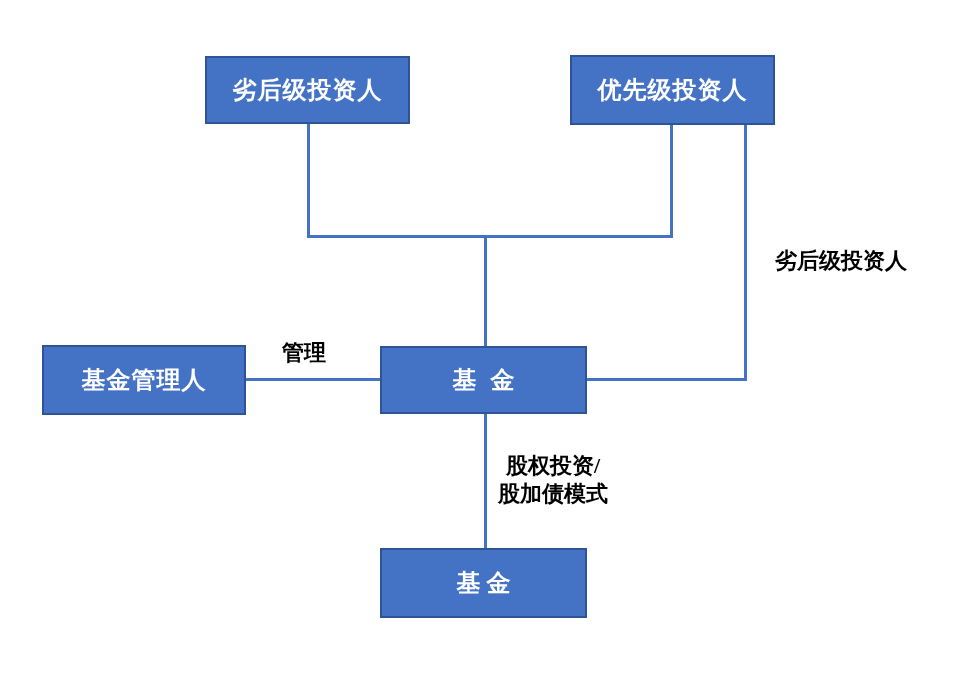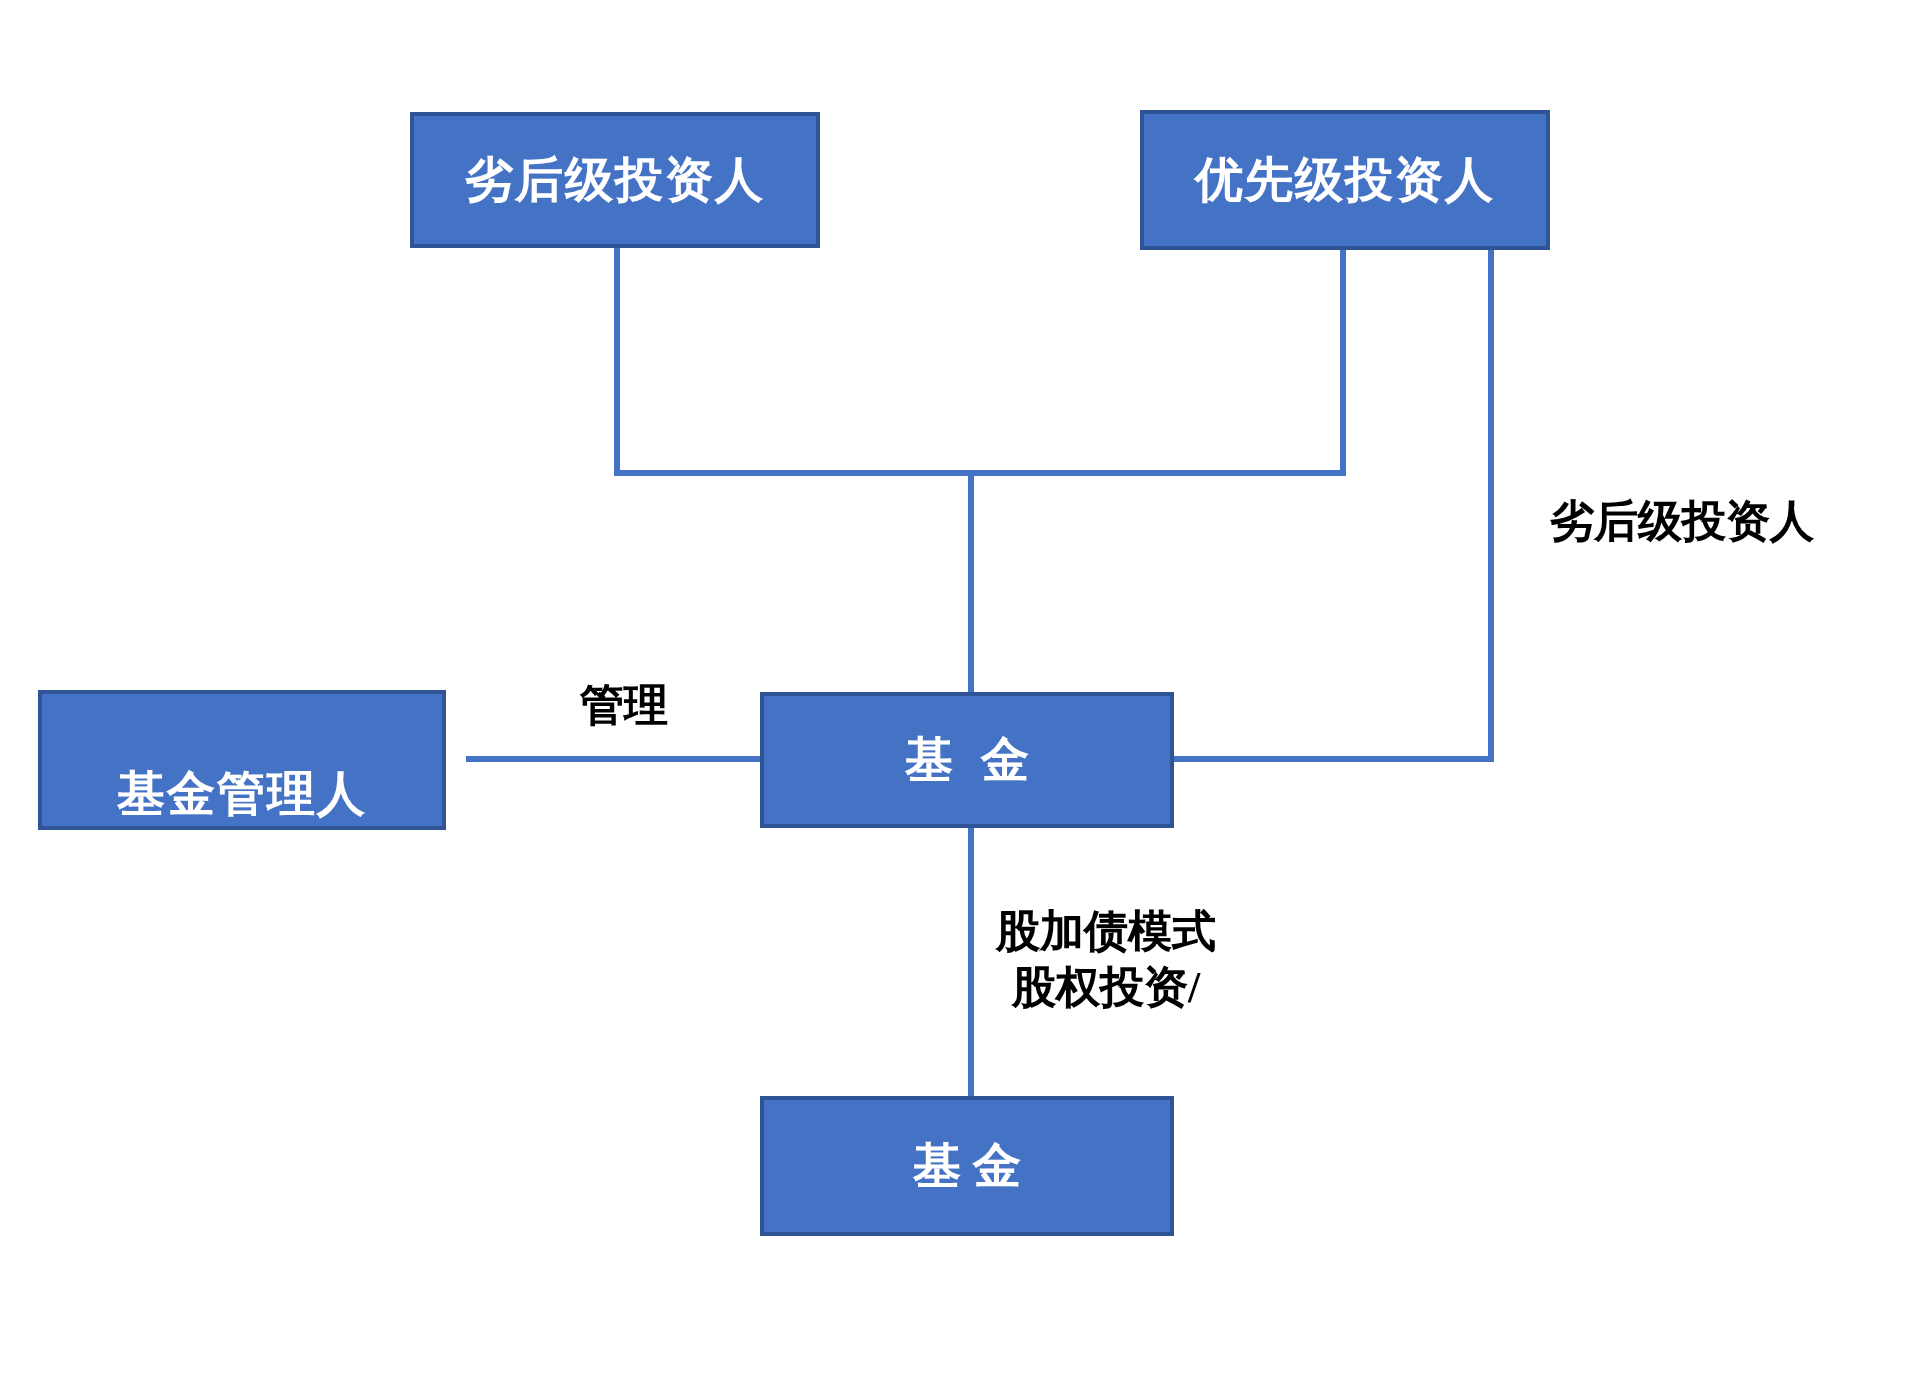--- a/index.html
+++ b/index.html
@@ -24,21 +24,21 @@
     color: #ffffff;
     font-weight: bold;
     font-size: 24px;
     display: flex;
     align-items: center;
     justify-content: center;
     letter-spacing: 1px;
   }
   #node-subordinated { left: 205px; top: 56px;  width: 205px; height: 68px; }
   #node-senior       { left: 570px; top: 55px;  width: 205px; height: 70px; text-align: center; }
-  #node-manager      { left: 19px;  top: 345px; width: 204px; height: 70px; align-items: flex-end; }
+  #node-manager      { left: 42px;  top: 345px; width: 204px; height: 70px; }
   #node-fund         { left: 380px; top: 346px; width: 207px; height: 68px; letter-spacing: 14px; padding-left: 14px; }
   #node-fund-lower   { left: 380px; top: 548px; width: 207px; height: 70px; letter-spacing: 6px; padding-left: 6px; }
 
   .connector {
     position: absolute;
     background: #4472c4;
   }
   #line-sub-down        { left: 307px; top: 124px; width: 3px;   height: 114px; }
   #line-senior-down     { left: 670px; top: 125px; width: 3px;   height: 113px; }
   #line-join-horizontal { left: 307px; top: 235px; width: 366px; height: 3px; }
@@ -50,21 +50,21 @@
 
   .edge-label {
     position: absolute;
     color: #000000;
     font-family: "Liberation Serif", "DejaVu Serif", serif;
     font-weight: bold;
     font-size: 22px;
     line-height: 28px;
     white-space: nowrap;
   }
-  #label-manage        { left: 282px; top: 339px; width: 60px;  text-align: center; }
+  #label-manage        { left: 282px; top: 339px; width: 60px;  text-align: left; }
   #label-fixed-income  { left: 771px; top: 247px; width: 140px; text-align: center; }
   #label-equity        { left: 487px; top: 452px; width: 132px; text-align: center; }
 </style>
 </head>
 <body>
 
 <div class="canvas">
 
   <div class="connector" id="line-sub-down"></div>
   <div class="connector" id="line-senior-down"></div>
@@ -93,17 +93,17 @@
 
   <div class="node" id="node-fund-lower">
     <span>基金</span>
   </div>
 
   <div class="edge-label" id="label-manage">管理</div>
 
   <div class="edge-label" id="label-fixed-income">劣后级投资人</div>
 
   <div class="edge-label" id="label-equity">
+    <div>股权投资/</div>
     <div>股加债模式</div>
-    <div>股权投资/</div>
   </div>
 
 </div>
 
 </body></html>

